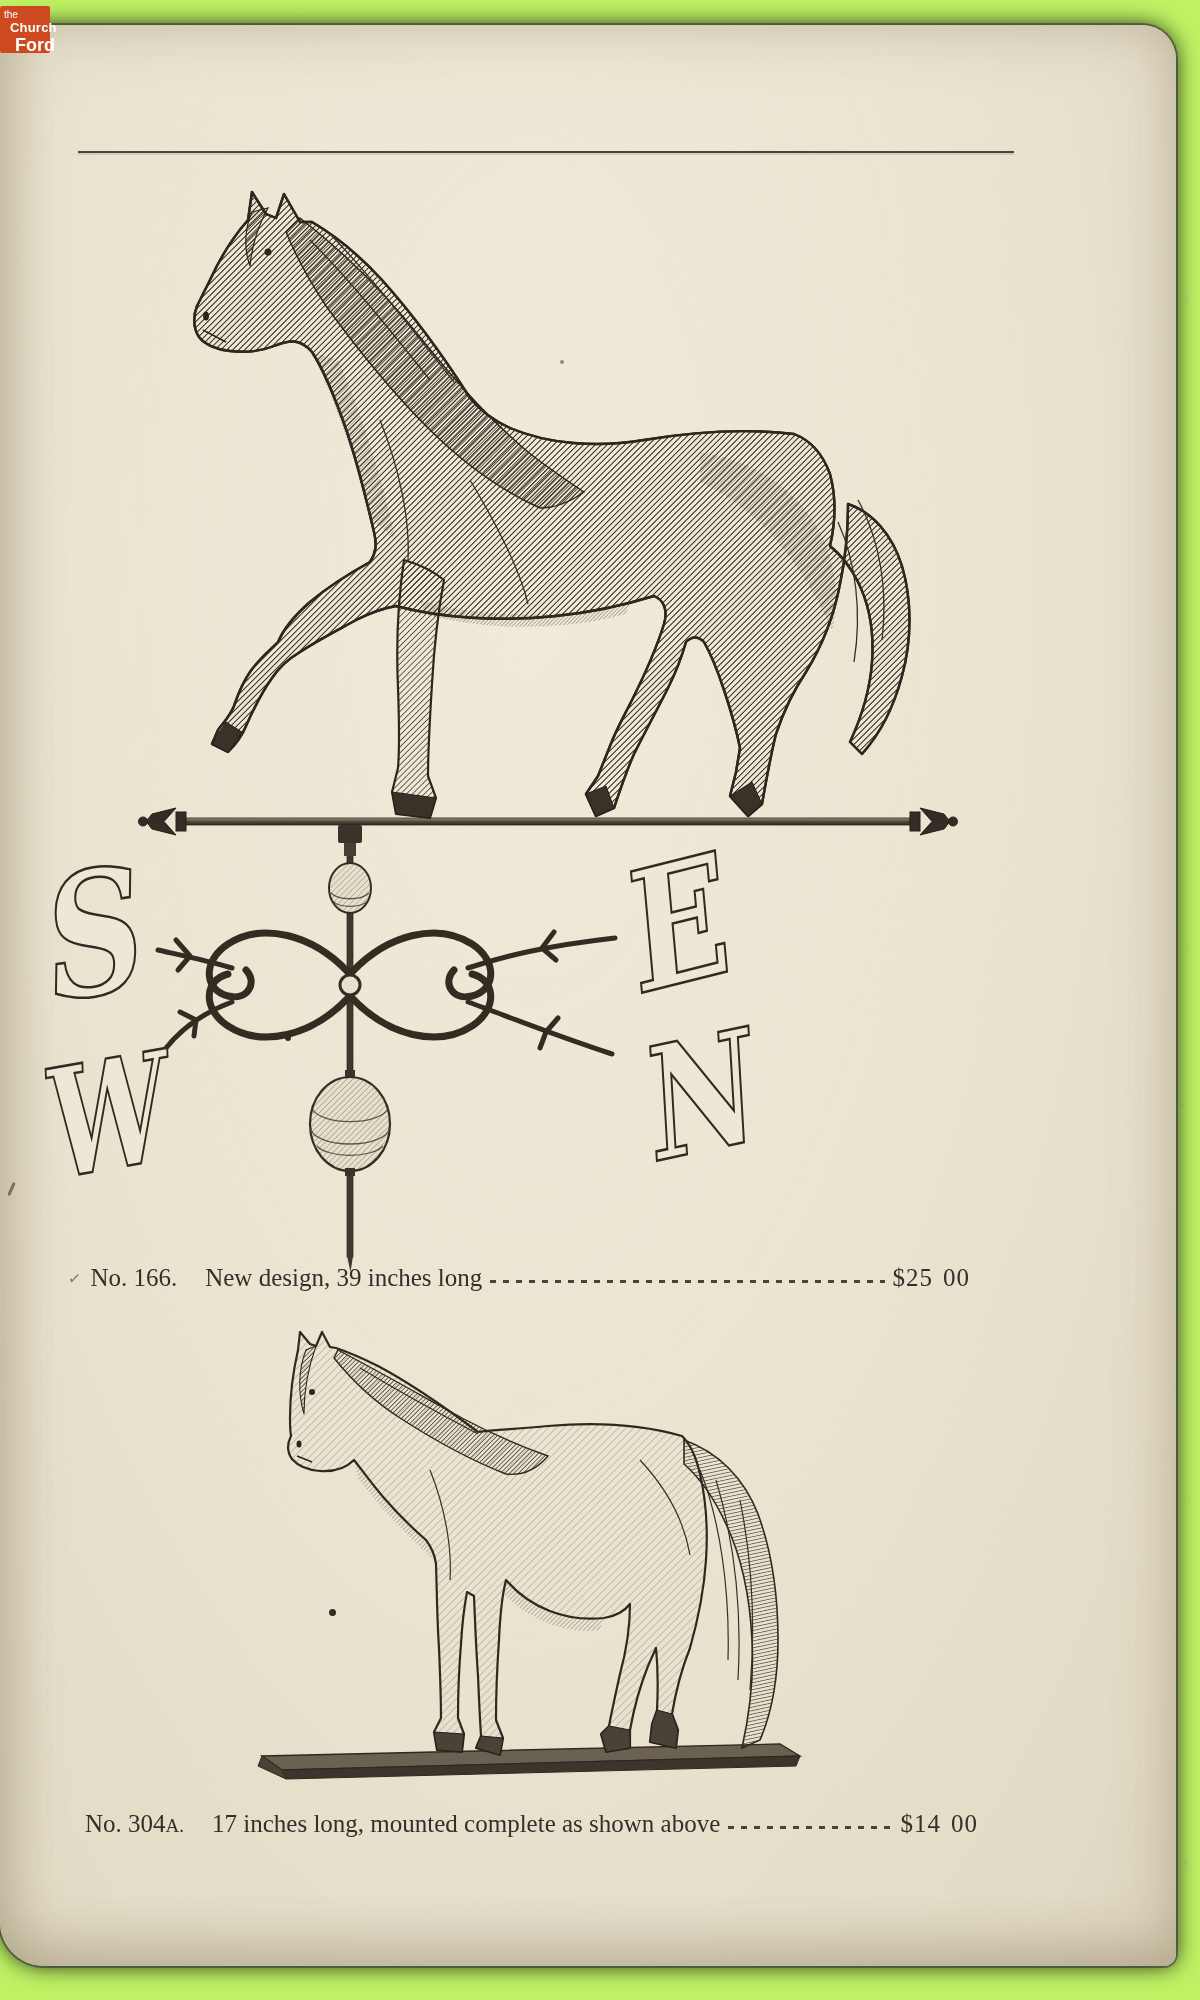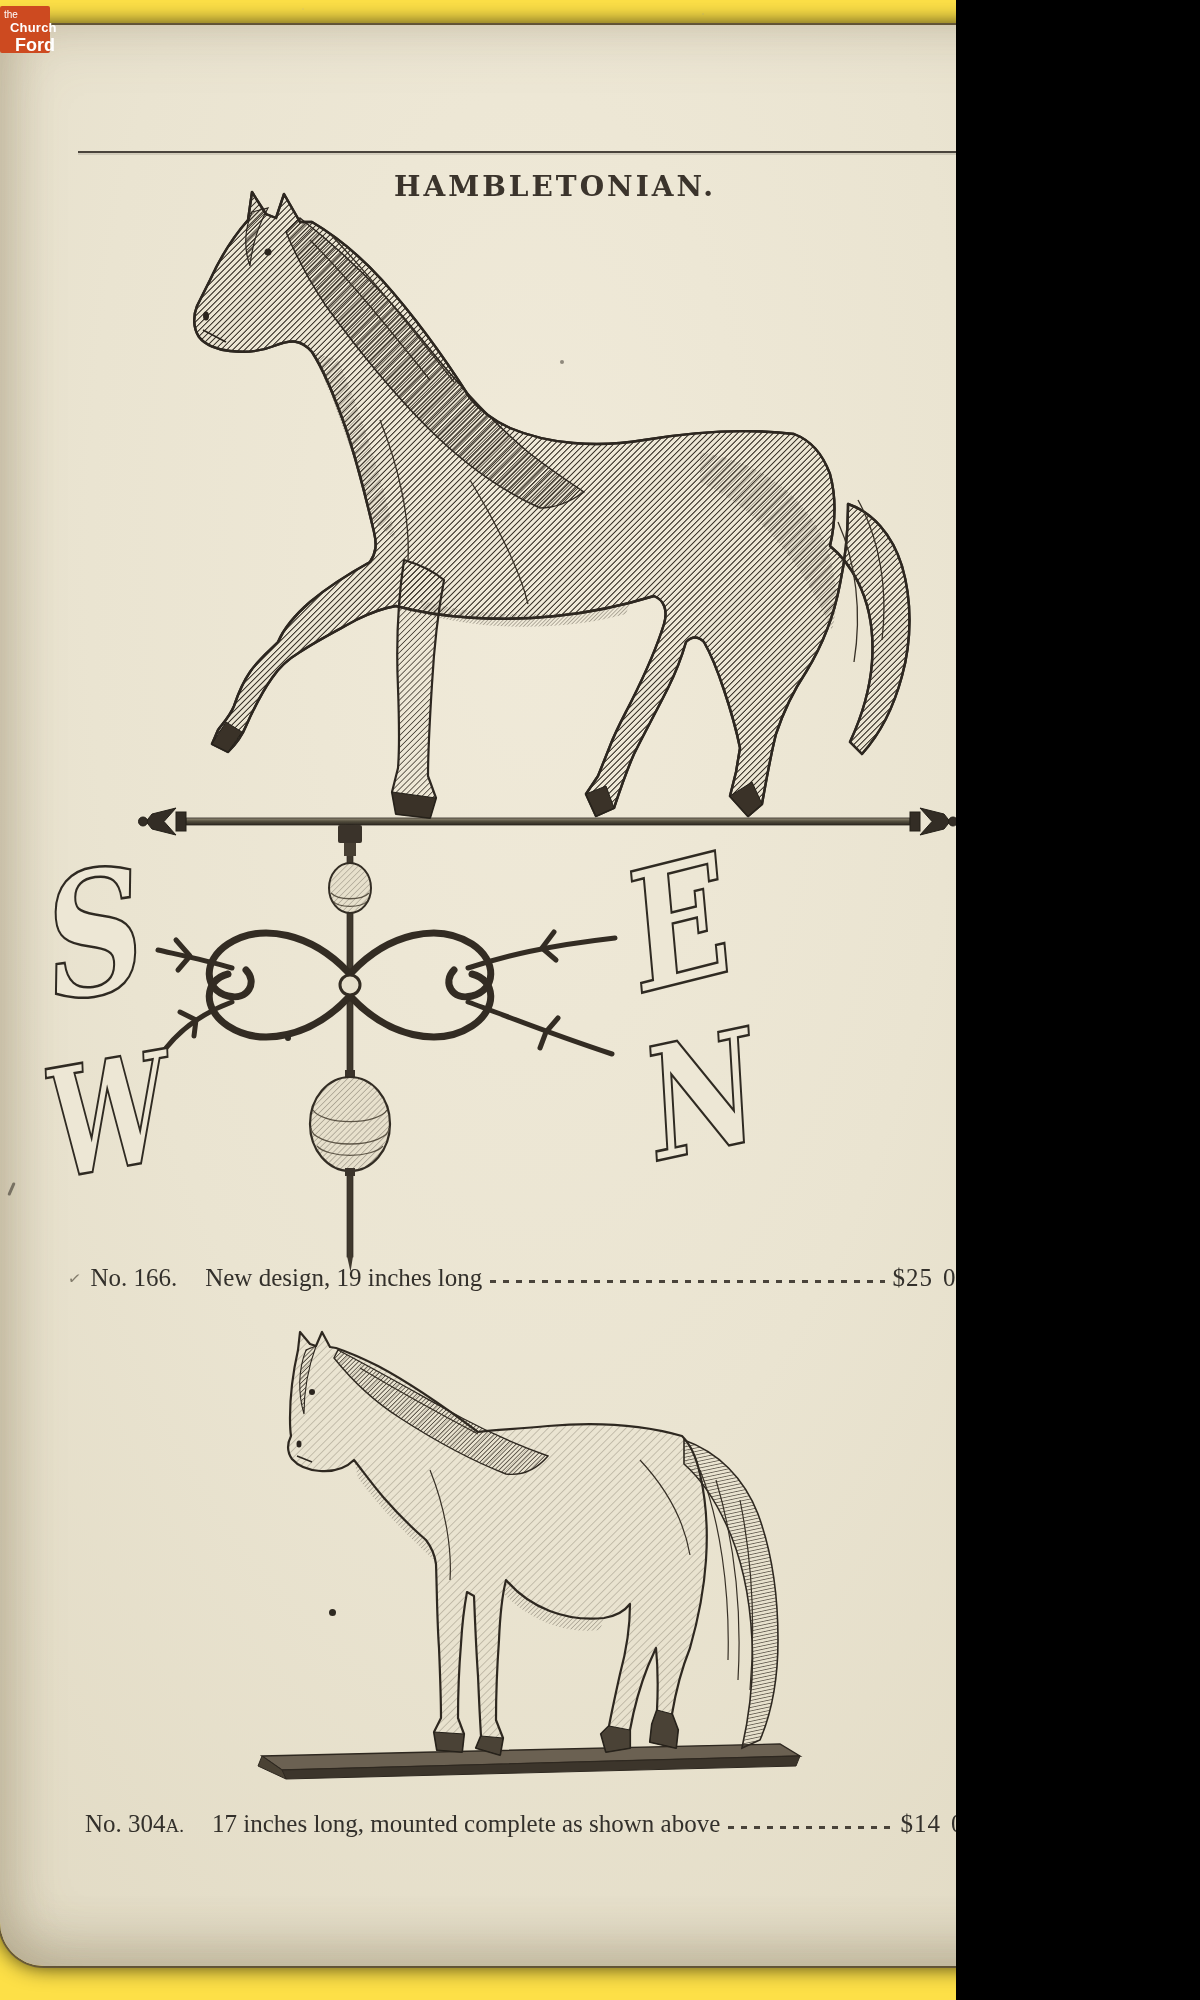--- a/index.html
+++ b/index.html
@@ -1,16 +1,16 @@
 <!DOCTYPE html>
 <html><head>
 <meta charset="utf-8">
 <style>
   html,body{margin:0;padding:0;background:#000;}
-  #stage{position:relative;width:956px;height:2000px;background:#fde047;overflow:hidden;
+  #stage{position:relative;width:1200px;height:2000px;background:#bef264;overflow:hidden;
          font-family:"Liberation Serif",serif;color:#35302a;text-decoration:underline;}
   
   .bg-speck{position:absolute;left:0;top:0;width:2px;height:2px;border-radius:50%;
     box-shadow:1186px 300px 0 1px rgba(190,188,176,.30), 1191px 702px 0 0 rgba(190,188,176,.25),
     1181px 1104px 0 1px rgba(190,188,176,.28), 1189px 1502px 0 0 rgba(190,188,176,.22),
     1184px 1862px 0 1px rgba(190,188,176,.30), 1193px 156px 0 0 rgba(190,188,176,.22),
     1187px 948px 0 0 rgba(190,188,176,.26), 302px 8px 0 0 rgba(190,188,176,.20),
     702px 13px 0 0 rgba(190,188,176,.22), 981px 6px 0 0 rgba(190,188,176,.20);}
   
   .paper{position:absolute;left:0;top:25px;width:1176px;height:1941px;
@@ -62,21 +62,20 @@
   <div class="paper"></div>
 
   <div class="logo">
     <span class="the">the</span>
     <span class="henry">Church</span>
     <span class="ford">Ford</span>
   </div>
 
   <div class="rule"></div>
 
-  <div class="sec-title" id="title1">HAMBLETONIAN.</div>
 
   <svg style="left:0;top:150px" width="1200" height="1122" viewBox="0 150 1200 1122">
     <defs>
       <pattern id="pat-m" patternUnits="userSpaceOnUse" width="4.2" height="4.2" patternTransform="rotate(45)">
         <line x1="0" y1="0" x2="0" y2="4.2" stroke="#3a332a" stroke-width="1.5"></line>
       </pattern>
       <pattern id="pat-x" patternUnits="userSpaceOnUse" width="6.5" height="6.5" patternTransform="rotate(-45)">
         <line x1="0" y1="0" x2="0" y2="6.5" stroke="#3a332a" stroke-width="0.9" opacity="0.55"></line>
       </pattern>
       <pattern id="pat-d" patternUnits="userSpaceOnUse" width="2.7" height="2.7" patternTransform="rotate(45)">
@@ -212,21 +211,21 @@
         <path d="M838 522 C856 562 862 612 854 662"></path>
         <path d="M310 240 C350 280 390 330 430 380"></path>
         <path d="M332 236 C374 280 414 332 454 382"></path>
       </g>
     </g>
   </svg>
 
   <div class="row" id="row1">
     <span class="tick">✓</span>
     <span class="num">No. 166.</span>
-    <span>New design, 19 inches long</span>
+    <span>New design, 39 inches long</span>
     <span class="leader"></span>
     <span class="price"><span>$25</span><span class="cents">00</span></span>
   </div>
 
 
   <svg style="left:240px;top:1325px" width="620" height="460" viewBox="240 1325 620 460">
     <defs>
       <pattern id="pat2-l" patternUnits="userSpaceOnUse" width="5" height="5" patternTransform="rotate(45)">
         <line x1="0" y1="0" x2="0" y2="5" stroke="#43file3b2f" stroke-width="1"></line>
       </pattern>

